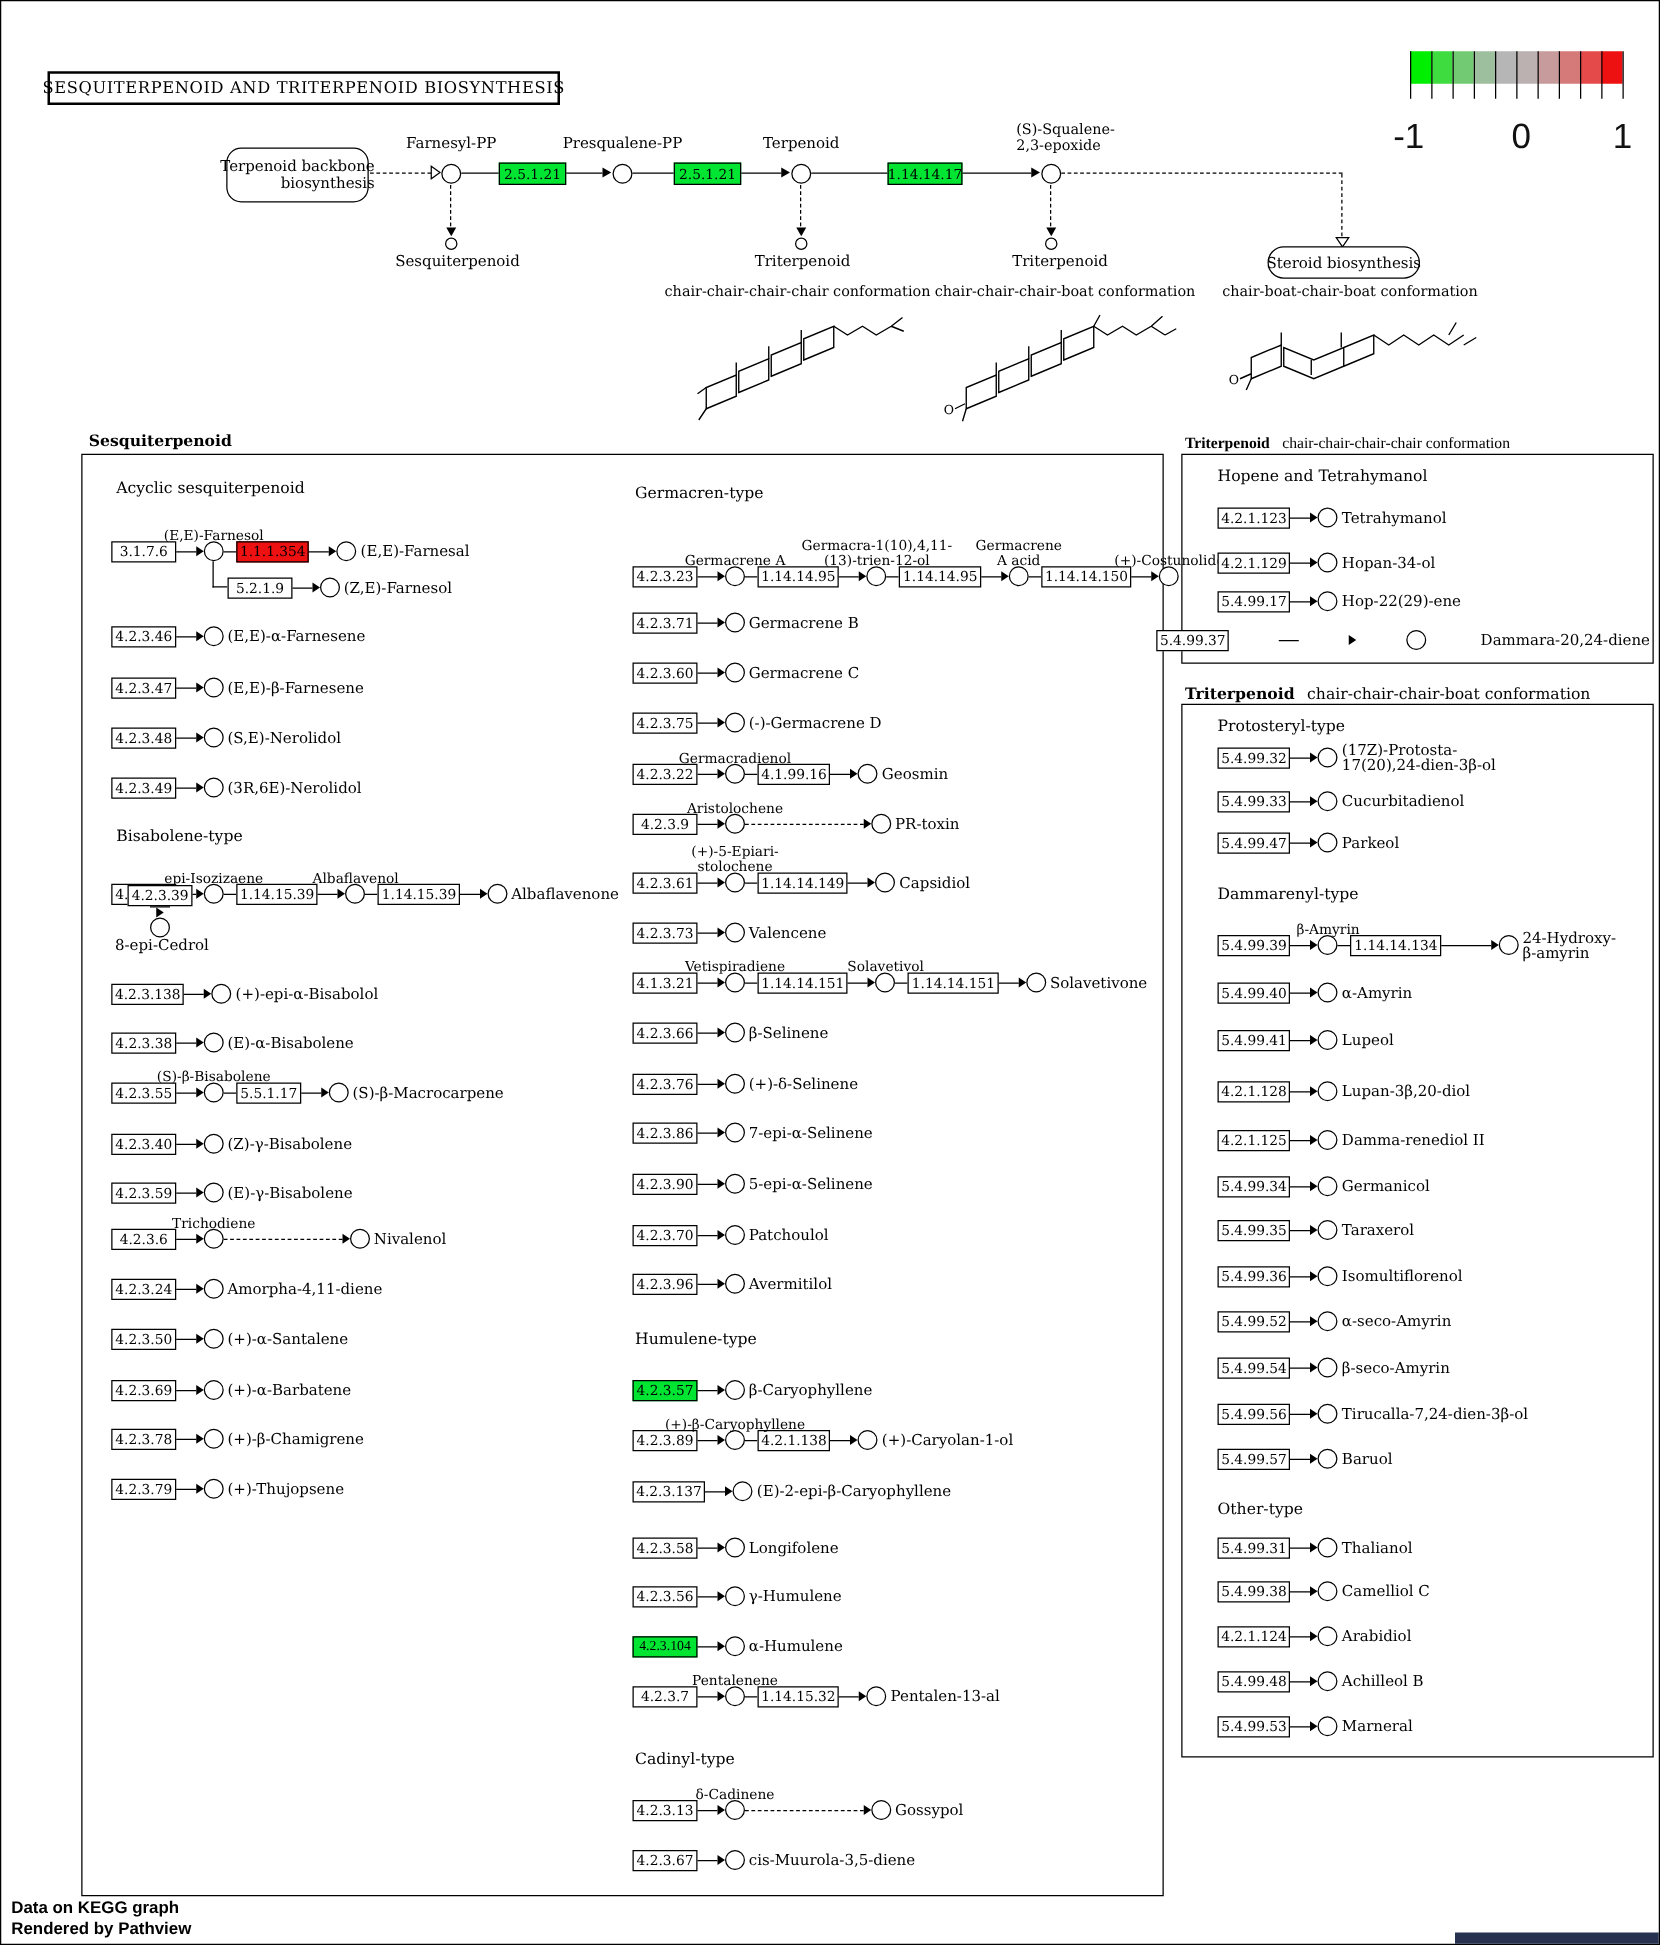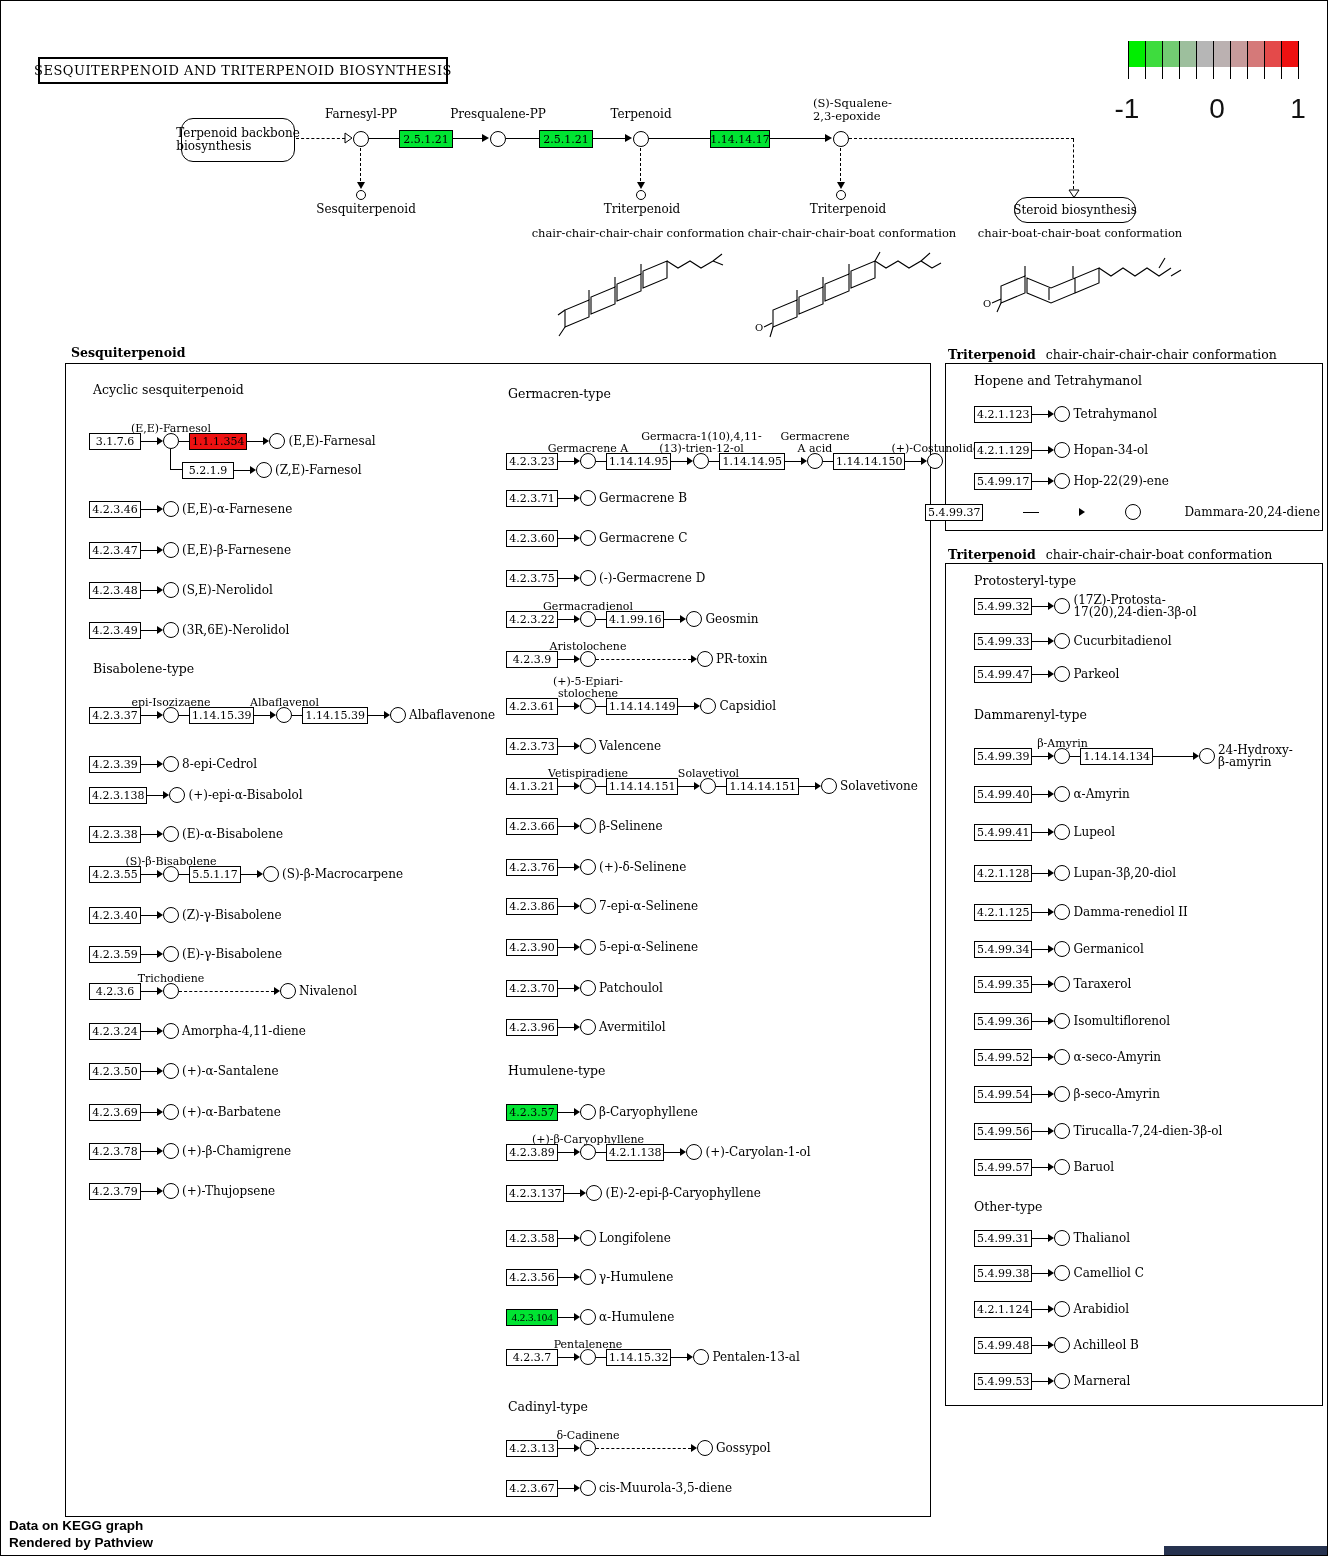--- a/index.html
+++ b/index.html
@@ -22,21 +22,21 @@
   .cw{position:relative;width:16px;height:16px;flex:none;}
   .c{box-sizing:border-box;width:16px;height:16px;border:1px solid #000;border-radius:50%;background:#fff;}
   .la{position:absolute;bottom:15px;left:50%;transform:translateX(-50%);font:11px/11.5px "DejaVu Serif",serif;white-space:pre;text-align:center;}
   .rl{margin-left:3px;font:12px/12.5px "DejaVu Serif",serif;white-space:pre;}
   .hd{position:absolute;font:12.5px "DejaVu Serif",serif;white-space:nowrap;}
   .hd.b{font-weight:bold;}
   .hh{position:absolute;font:12.5px "DejaVu Serif",serif;white-space:nowrap;}
   .hh .bd{font-weight:bold;margin-right:10px;}
   .frame{position:absolute;border:1px solid #000;box-sizing:border-box;}
   .node{position:absolute;border:1.5px solid #000;border-radius:12px;background:#fff;font:12px/13px "DejaVu Serif",serif;
-      display:flex;align-items:center;justify-content:center;text-align:left;white-space:pre;box-sizing:border-box;}
+      display:flex;align-items:center;justify-content:center;text-align:right;white-space:pre;box-sizing:border-box;}
   .tl{position:absolute;font:12px/13px "DejaVu Serif",serif;text-align:center;white-space:pre;}
   .tl.sm{font-size:11.5px;}
   .gb{position:absolute;box-sizing:border-box;height:18px;border:1px solid #000;font:11px "DejaVu Serif",serif;
       display:flex;align-items:center;justify-content:center;padding:0 2px;}
   .hseg{position:absolute;height:0;border-top:1px solid #000;}
   .hseg.dash{border-top-style:dashed;}
   .vseg{position:absolute;width:0;border-left:1px dashed #000;}
   .tarr{position:absolute;width:0;height:0;}
   .tarr.right{border-top:4px solid transparent;border-bottom:4px solid transparent;border-left:7px solid #000;}
   .tarr.down{border-left:4px solid transparent;border-right:4px solid transparent;border-top:7px solid #000;}
@@ -241,21 +241,21 @@
         </div>
         <div class="seg" style="width: 10px;"></div>
         <div class="ec">1.14.15.39</div>
         <div class="seg" style="width: 16px;"></div>
         <div class="arr"></div>
         <div class="cw">
           <div class="c"></div>
         </div>
         <div class="rl">Albaflavenone</div>
       </div>
-      <div class="rowf" style="left: 88px; top: 754px;">
+      <div class="rowf" style="left: 88px; top: 707px; flex-direction: column;">
         <div class="ec">4.2.3.39</div>
         <div class="seg" style="width: 16px;"></div>
         <div class="arr"></div>
         <div class="cw">
           <div class="c"></div>
         </div>
         <div class="rl">8-epi-Cedrol</div>
       </div>
       <div class="rowf" style="left: 88px; top: 785px;">
         <div class="ec">4.2.3.138</div>
@@ -669,21 +669,21 @@
       </div>
       <div class="rowf" style="left: 505px; top: 1478px;">
         <div class="ec">4.2.3.67</div>
         <div class="seg" style="width: 16px;"></div>
         <div class="arr"></div>
         <div class="cw">
           <div class="c"></div>
         </div>
         <div class="rl">cis-Muurola-3,5-diene</div>
       </div>
-      <div class="hh" style="left: 947px; top: 346px;"><span class="bd">Triterpenoid</span><span>chair-chair-chair-chair conformation</span></div>
+      <div class="hh" style="left: 947px; top: 346px; font-family: Liberation Serif, serif;"><span class="bd">Triterpenoid</span><span>chair-chair-chair-chair conformation</span></div>
       <div class="hd" style="left: 973px; top: 372px;">Hopene and Tetrahymanol</div>
       <div class="rowf" style="left: 973px; top: 404px;">
         <div class="ec">4.2.1.123</div>
         <div class="seg" style="width: 16px;"></div>
         <div class="arr"></div>
         <div class="cw">
           <div class="c"></div>
         </div>
         <div class="rl">Tetrahymanol</div>
       </div>

